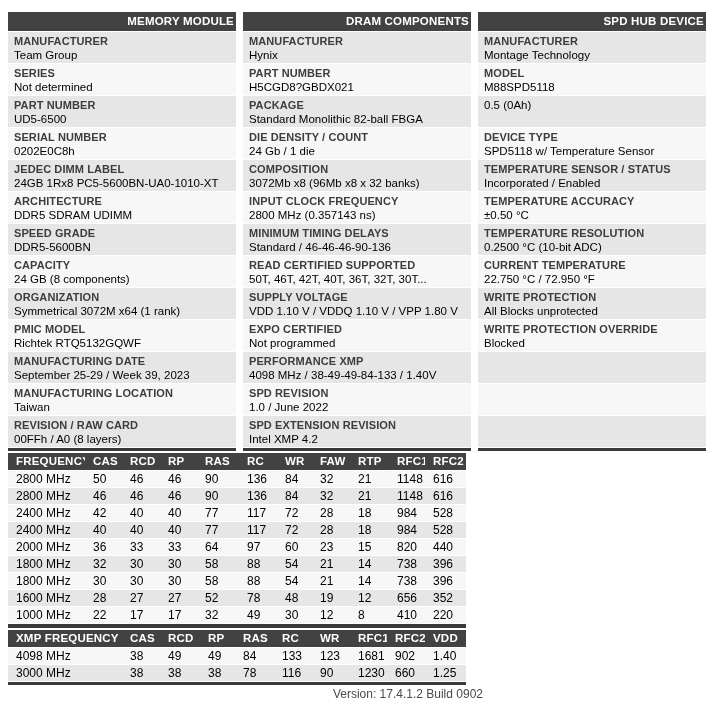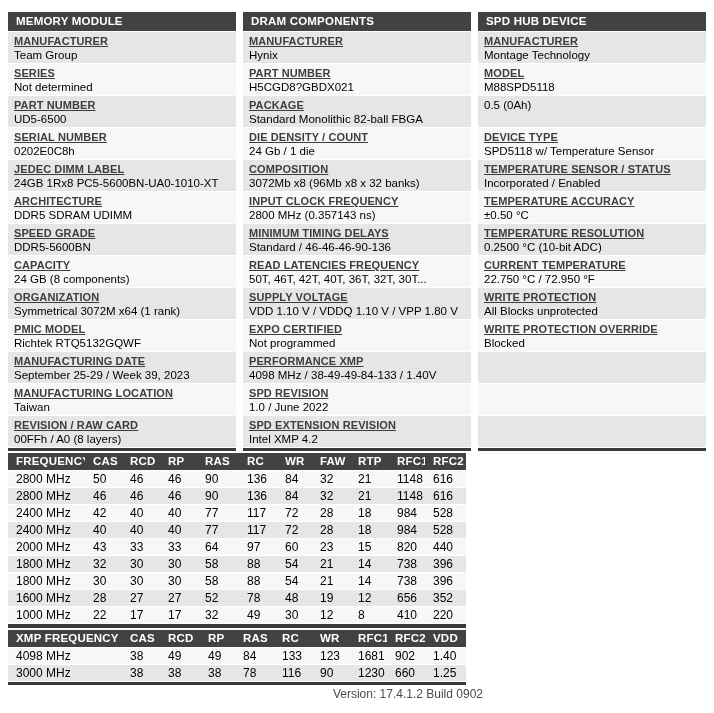--- a/index.html
+++ b/index.html
@@ -17,32 +17,33 @@
     overflow:hidden;
   }
   .wrap{padding:12px 0 0 8px;}
 
   
   .cols{display:flex;gap:7px;}
   .col{width:228px;flex:0 0 auto;}
   .col-header{
     background:var(--hdr);color:#fff;
     font-size:11.5px;font-weight:bold;letter-spacing:.2px;
-    height:19px;line-height:19px;padding:0 8px;margin-bottom:1px;
+    height:19px;line-height:19px;padding:0 2px;margin-bottom:1px;
     white-space:nowrap;
+    text-align:right;
   }
   .block{
     height:31px;padding:2px 6px 0 6px;margin-bottom:1px;
     overflow:hidden;
   }
   .block.bg-a{background:var(--shade);}
   .block.bg-b{background:var(--light);}
   .label{
     font-size:11px;font-weight:bold;color:var(--label);
-    line-height:14px;white-space:nowrap;letter-spacing:.1px;text-decoration:underline;
+    line-height:14px;white-space:nowrap;letter-spacing:.1px;
   }
   .value{
     font-size:11.5px;color:#000;line-height:14px;white-space:nowrap;
   }
   .col-bar{height:3px;background:var(--bar);}
 
   
   .tbl-wrap{margin-top:2px;}
   .tbl-wrap.xmp{}
   table.dtable{
@@ -153,21 +154,21 @@
         </div>
         <div class="block bg-b">
           <div class="label">INPUT CLOCK FREQUENCY</div>
           <div class="value">2800 MHz (0.357143 ns)</div>
         </div>
         <div class="block bg-a">
           <div class="label">MINIMUM TIMING DELAYS</div>
           <div class="value">Standard / 46-46-46-90-136</div>
         </div>
         <div class="block bg-b">
-          <div class="label">READ LATENCIES FREQUENCY</div>
+          <div class="label">READ CERTIFIED SUPPORTED</div>
           <div class="value">50T, 46T, 42T, 40T, 36T, 32T, 30T...</div>
         </div>
         <div class="block bg-a">
           <div class="label">SUPPLY VOLTAGE</div>
           <div class="value">VDD 1.10 V / VDDQ 1.10 V / VPP 1.80 V</div>
         </div>
         <div class="block bg-b">
           <div class="label">EXPO CERTIFIED</div>
           <div class="value">Not programmed</div>
         </div>
@@ -310,21 +311,21 @@
             <td>77</td>
             <td>117</td>
             <td>72</td>
             <td>28</td>
             <td>18</td>
             <td>984</td>
             <td>528</td>
           </tr>
           <tr class="bg-b">
             <td>2000 MHz</td>
-            <td>43</td>
+            <td>36</td>
             <td>33</td>
             <td>33</td>
             <td>64</td>
             <td>97</td>
             <td>60</td>
             <td>23</td>
             <td>15</td>
             <td>820</td>
             <td>440</td>
           </tr>

